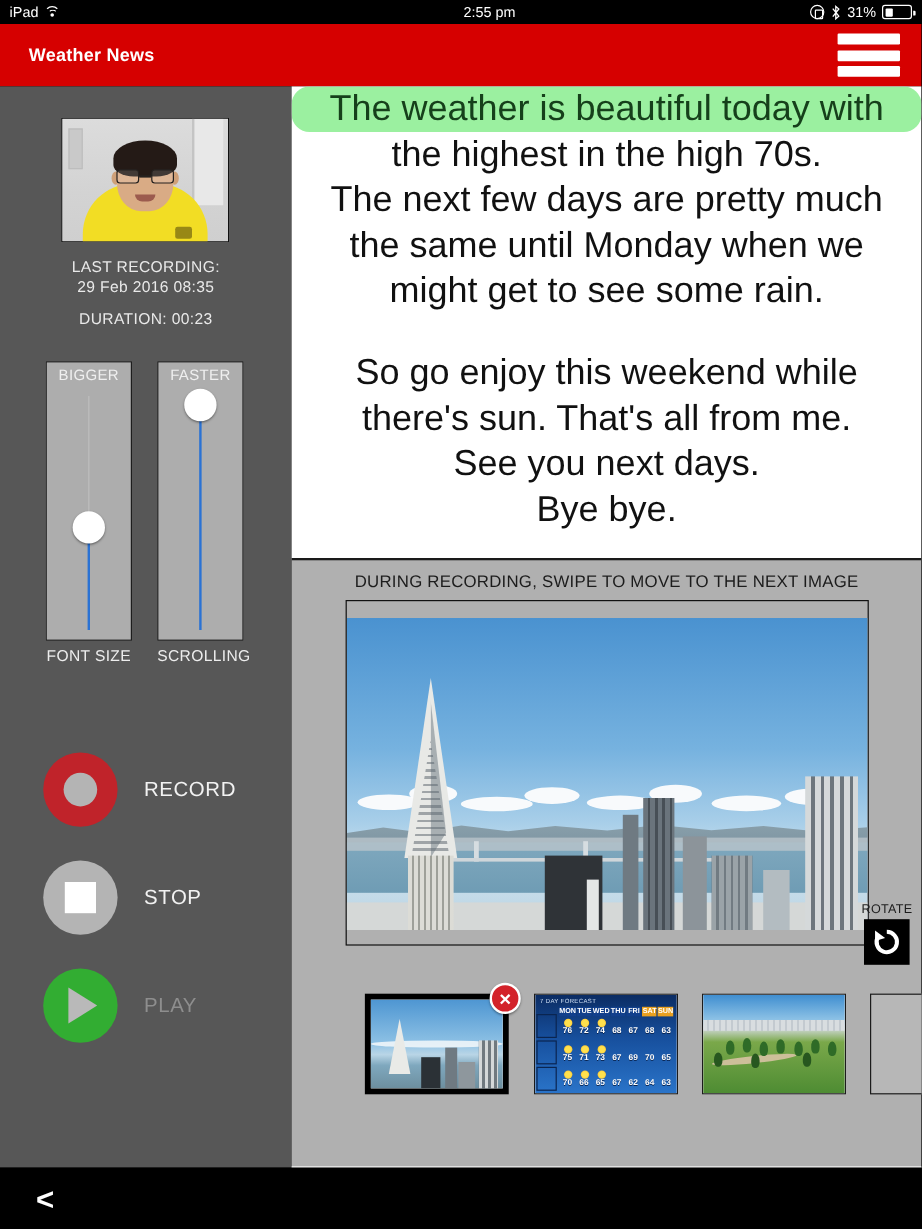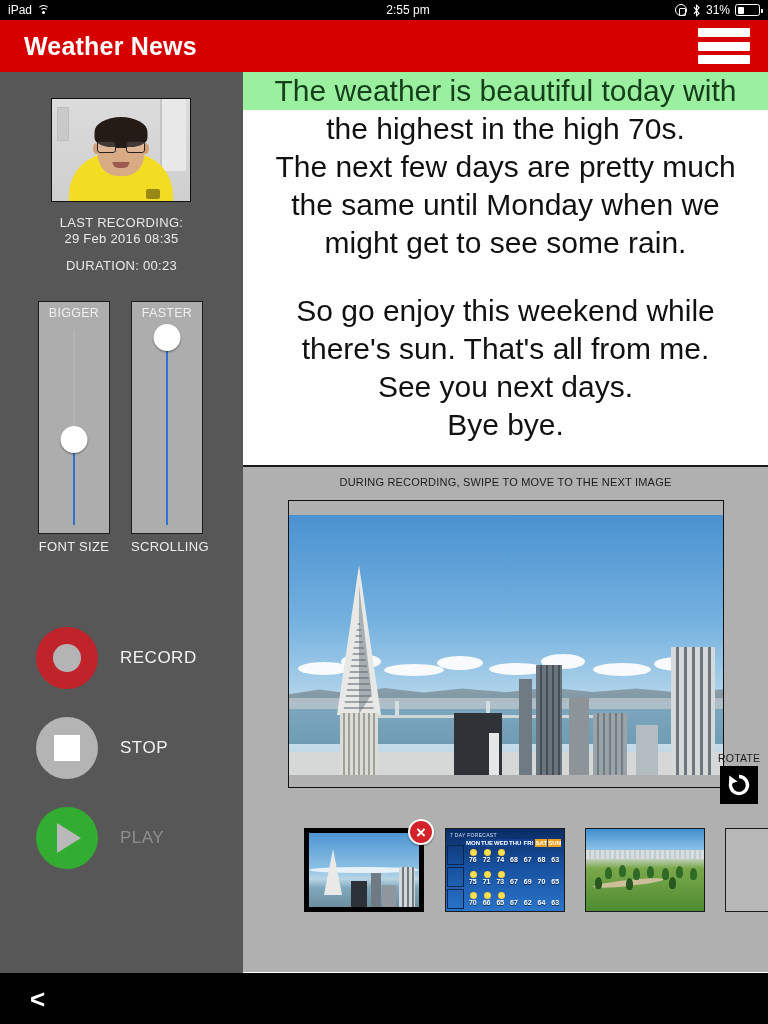--- a/index.html
+++ b/index.html
@@ -36,21 +36,21 @@
       background:#fff; border-radius:0 1px 1px 0; }
   .battery b { display:block; height: 100%; width: 31%; background: #fff; border-radius: 1px; }
 
   
   .appbar {
     position:absolute; left:0; top:20px; width:768px; height:52px;
     background:#d60000;
   }
   .appbar .title {
     position:absolute; left:24px; top:50%; transform:translateY(-50%);
-    color:#fff; font-size:25px; font-weight:bold; letter-spacing:.2px;
+    color:#fff; font-size:15px; font-weight:bold; letter-spacing:.2px;
   }
   .hamburger { position:absolute; right:18px; top:50%; transform:translateY(-50%);
     width:52px; height:36px; display:flex; flex-direction:column; justify-content:space-between; cursor:pointer;}
   .hamburger span { display:block; height:9px; background:#fff; border-radius:1px; }
 
   
   .sidebar {
     position:absolute; left:0; top:72px; width:243px; height:901px;
     background:#575757;
   }
@@ -114,27 +114,27 @@
   .pencil .tip { position:absolute; top:28px; left:0; width:0; height:0;
     border-left:7.5px solid transparent; border-right:7.5px solid transparent; border-top:10px solid #cfcfcf;}
   .lbl-on { color:#f2f2f2; } .lbl-off { color:#8e8e8e; }
 
   
   .prompter {
     position:absolute; left:243px; top:72px; width:525px; height:395px;
     background:#fff; overflow:hidden; border-bottom:2px solid #1a1a1a;
   }
   .pline { text-align:center; color:#111; font-size:30px; line-height:38px; white-space:nowrap; }
-  .pline.hl { background:#9bf0a0; color:#16401b; }
+  .pline.hl { background:#9bf0a0; color:#16401b;border-radius:15px; }
   .pgap { height:30px; }
 
   
   .imgpanel { position:absolute; left:243px; top:467px; width:525px; height:506px; background:#b0b0b0; }
   .swipe-hint { position:absolute; top:9px; left:0; width:100%; text-align:center;
-    font-size:11px; color:#1c1c1c; letter-spacing:.2px; }
+    font-size:14px; color:#1c1c1c; letter-spacing:.2px; }
   .preview { position:absolute; left:45px; top:33px; width:436px; height:288px; border:1px solid #111; background:#b0b0b0; }
 
   
   .sf { position:absolute; left:0; top:14px; width:100%; height:260px; overflow:hidden; }
   .sky { position:absolute; inset:0; background:linear-gradient(180deg,#4a92d0 0%,#76b2df 42%,#a9cfe9 66%,#cfe2ee 78%,#b8d3e2 100%); }
   .cloudband { position:absolute; left:0; top:52%; width:100%; height:16%; }
   .cloudband i { position:absolute; background:#fdfdfd; border-radius:50%; opacity:.95; }
   .hills { position:absolute; left:0; top:64%; width:100%; height:9%;
     background:linear-gradient(180deg,#8da2ac,#7d95a3); clip-path:polygon(0 55%,7% 35%,14% 52%,22% 28%,31% 48%,40% 30%,50% 46%,60% 26%,70% 45%,80% 30%,90% 48%,100% 34%,100% 100%,0 100%); }
   .bay { position:absolute; left:0; top:72%; width:100%; height:16%; background:linear-gradient(180deg,#7fa8be,#6f9cb4); }

